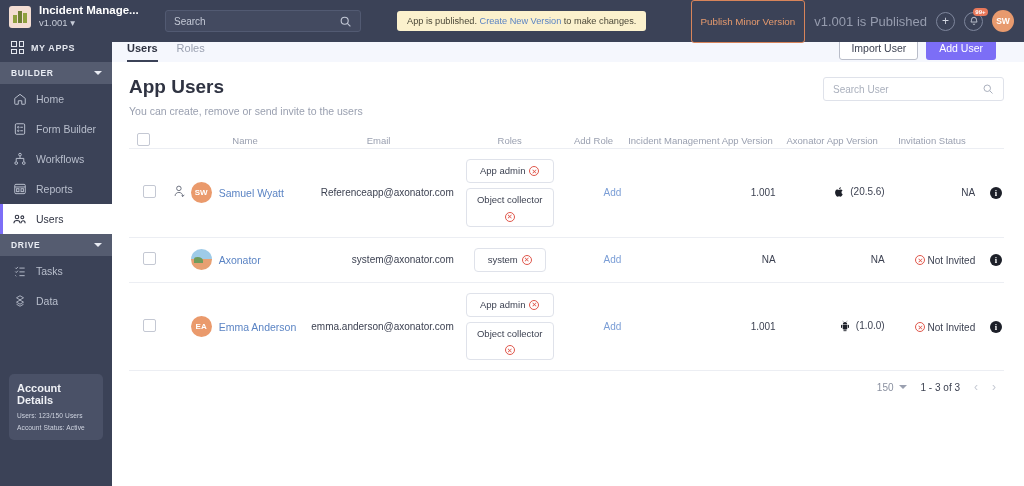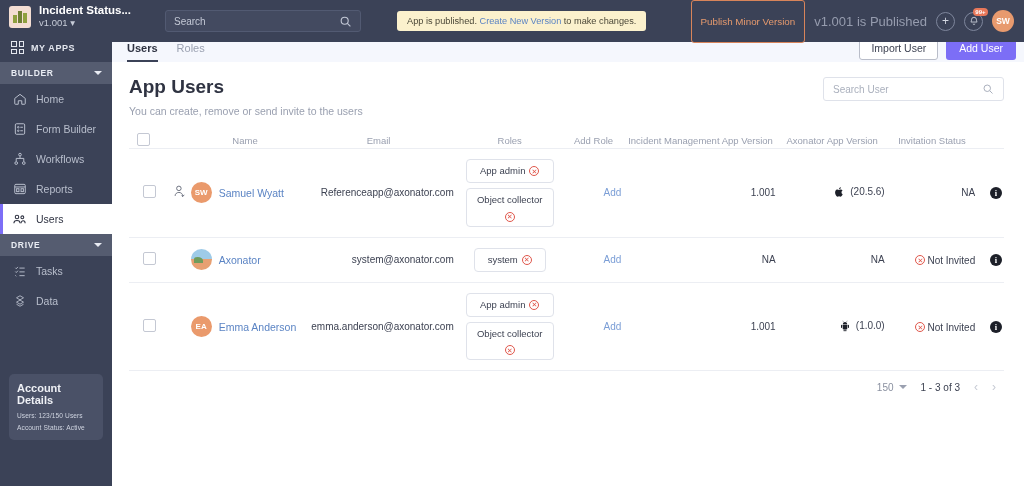--- a/index.html
+++ b/index.html
@@ -114,21 +114,21 @@
 
   
   .main { position: absolute; left: 112px; top: 33px; width: 912px; height: 453px; background: #ffffff; }
   .tabbar {
     height: 29px; background: #f5f7fd; display: flex; align-items: center;
     padding-left: 15px; gap: 19px; position: relative;
   }
   .tab { font-size: 11px; color: #9aa0b0; position: relative; height: 29px; display: flex; align-items: center; }
   .tab.active { color: #2f3342; font-weight: bold; }
   .tab.active::after { content:""; position:absolute; left:0; right:0; bottom:0; height:2px; background:#3b4257; }
-  .tab-actions { margin-left: auto; display: flex; align-items: flex-end; gap: 8px; padding-right: 8px; }
+  .tab-actions { margin-left: auto; display: flex; align-items: flex-end; gap: 8px; padding-right: 28px; }
   .btn-import {
     border: 1px solid #b9bdc9; background: #fff; color: #3d4252;
     border-radius: 3px; font-size: 10.5px; padding: 5px 11px;
     font-family: "Liberation Sans", sans-serif;
   }
   .btn-add {
     border: none; background: #7c6ef6; color: #fff;
     border-radius: 3px; font-size: 10.5px; padding: 6px 13px;
     font-family: "Liberation Sans", sans-serif;
   }
@@ -200,21 +200,21 @@
 <div class="app">
 
   <aside class="sidebar">
     <div class="brand">
       <div class="brand-logo">
         <span class="b1"></span>
           <span class="b2"></span>
           <span class="b3"></span>
       </div>
       <div class="brand-text">
-        <div class="brand-title">Incident Status...</div>
+        <div class="brand-title">Incident Manage...</div>
         <div class="brand-ver">v1.001 ▾</div>
       </div>
     </div>
 
     <div class="myapps">
       <span class="grid-icon">
           <i></i>
           <i></i>
           <i></i>
           <i></i>

